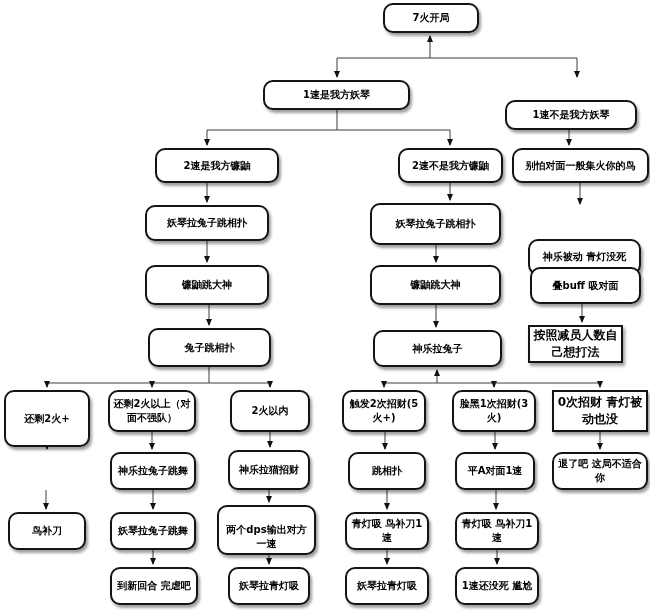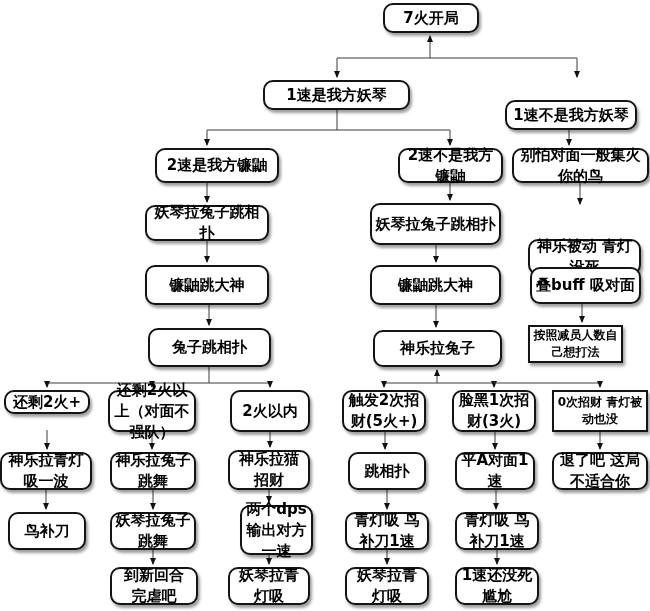--- a/index.html
+++ b/index.html
@@ -2,54 +2,54 @@
 <html><head>
 <meta charset="utf-8">
 <style>
   html,body{margin:0;padding:0;background:#ffffff;}
   #canvas{position:relative;width:650px;height:611px;background:#ffffff;overflow:hidden;
           font-family:"DejaVu Sans","Liberation Sans",sans-serif;}
   #wires{position:absolute;left:0;top:0;width:650px;height:611px;}
   .node{position:absolute;background:#fff;border:2px solid #141414;border-radius:10px;
         box-shadow:2px 3px 3px rgba(0,0,0,.38);
         display:flex;align-items:center;justify-content:center;text-align:center;
-        font-weight:bold;font-size:15px;line-height:1.4;color:#000;
+        font-weight:bold;font-size:10px;line-height:1.4;color:#000;
         padding:2px 3px;box-sizing:border-box;}
   .small{font-size:12px;border-radius:0;}
   
   .n-start{left:383px;top:3px;width:96px;height:30px;}
   .n-l2a{left:263px;top:80px;width:147px;height:30px;}
   .n-l2b{left:505px;top:80px;width:132px;height:30px;margin-top:20px;}
   .n-l3a{left:155px;top:148px;width:124px;height:35px;}
   .n-l3b{left:398px;top:148px;width:105px;height:35px;}
   .n-l3c{left:512px;top:148px;width:137px;height:35px;}
   .n-l4a{left:145px;top:205px;width:124px;height:36px;}
   .n-l4b{left:370px;top:203px;width:131px;height:42px;}
   .n-l4c{left:528px;top:207px;width:113px;height:36px;margin-top:32px;}
   .n-l5a{left:145px;top:265px;width:124px;height:40px;}
   .n-l5b{left:370px;top:265px;width:131px;height:40px;}
   .n-l5c{left:530px;top:267px;width:111px;height:37px;}
   .n-l6a{left:148px;top:328px;width:123px;height:39px;}
   .n-l6b{left:373px;top:330px;width:129px;height:37px;}
   .n-l6c{left:528px;top:325px;width:95px;height:38px;}
-  .n-l7a{left:4px;top:390px;width:86px;height:24px;}
+  .n-l7a{left:4px;top:390px;width:86px;height:57px;}
   .n-l7b{left:108px;top:390px;width:88px;height:42px;}
   .n-l7c{left:230px;top:390px;width:80px;height:42px;}
   .n-l7d{left:342px;top:390px;width:84px;height:42px;}
   .n-l7e{left:452px;top:390px;width:84px;height:42px;}
   .n-l7f{left:552px;top:390px;width:96px;height:42px;}
   .n-l8a{left:0px;top:452px;width:92px;height:38px;}
   .n-l8b{left:110px;top:452px;width:86px;height:38px;}
   .n-l8c{left:228px;top:450px;width:82px;height:40px;}
   .n-l8d{left:348px;top:452px;width:78px;height:38px;}
   .n-l8e{left:455px;top:452px;width:80px;height:38px;}
   .n-l8f{left:552px;top:452px;width:96px;height:38px;}
   .n-l9a{left:8px;top:512px;width:78px;height:38px;}
   .n-l9b{left:110px;top:512px;width:86px;height:38px;}
-  .n-l9c{left:240px;top:505px;width:73px;height:50px;}
+  .n-l9c{left:217px;top:505px;width:99px;height:50px;align-items:flex-end;}
   .n-l9d{left:345px;top:512px;width:84px;height:38px;}
   .n-l9e{left:455px;top:512px;width:84px;height:38px;}
   .n-l10b{left:110px;top:567px;width:88px;height:38px;}
   .n-l10c{left:228px;top:567px;width:82px;height:38px;}
   .n-l10d{left:345px;top:567px;width:84px;height:38px;}
   .n-l10e{left:455px;top:567px;width:84px;height:38px;}
   .wire{fill:none;stroke:#3d3d3d;stroke-width:1;}
 </style>
 </head>
 <body>
@@ -174,23 +174,20 @@
   <div class="node n-l7d">
       <span>触发2次招财(5火+)</span>
     </div>
   <div class="node n-l7e">
       <span>脸黑1次招财(3火)</span>
     </div>
   <div class="node n-l7f small">
       <span>0次招财 青灯被动也没</span>
     </div>
 
-  <div class="node n-l8a">
-      <span>神乐拉青灯吸一波</span>
-    </div>
   <div class="node n-l8b">
       <span>神乐拉兔子跳舞</span>
     </div>
   <div class="node n-l8c">
       <span>神乐拉猫招财</span>
     </div>
   <div class="node n-l8d">
       <span>跳相扑</span>
     </div>
   <div class="node n-l8e">

